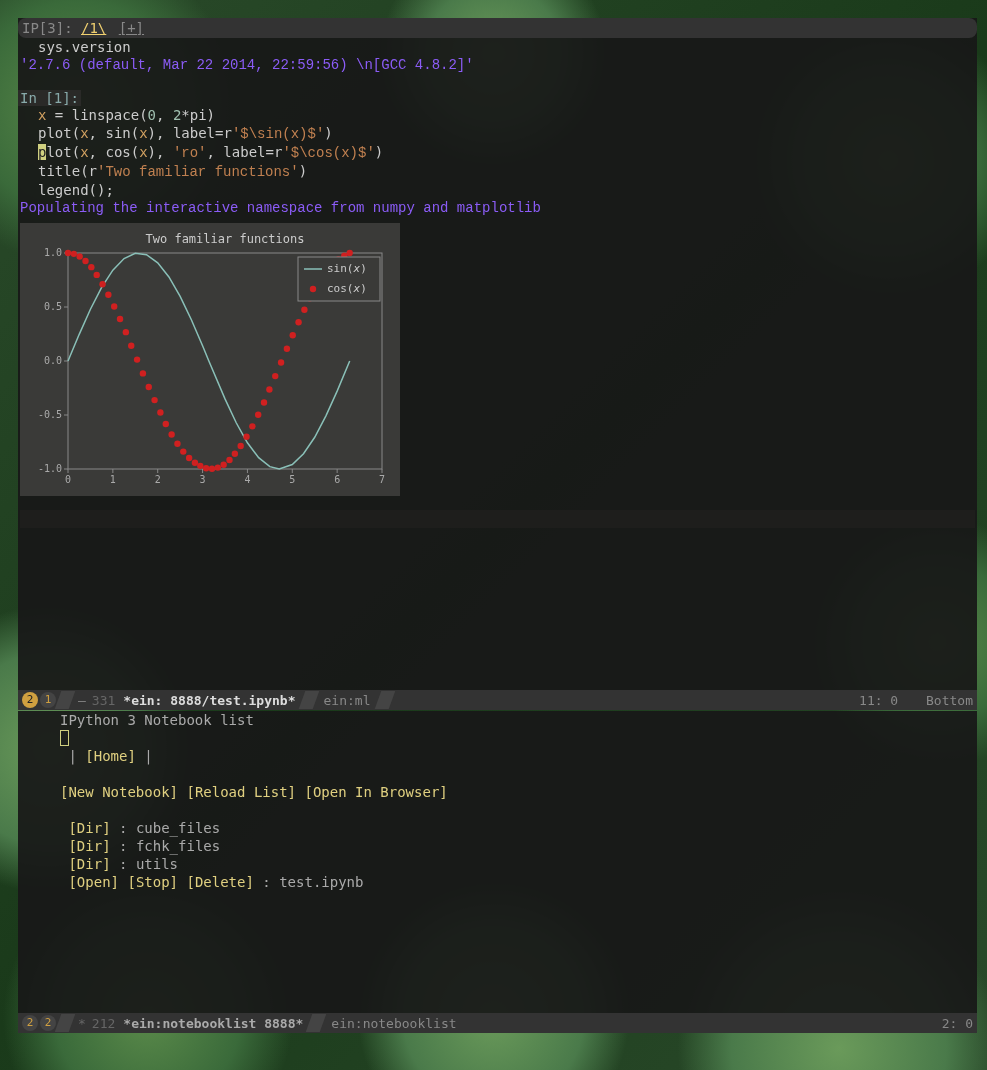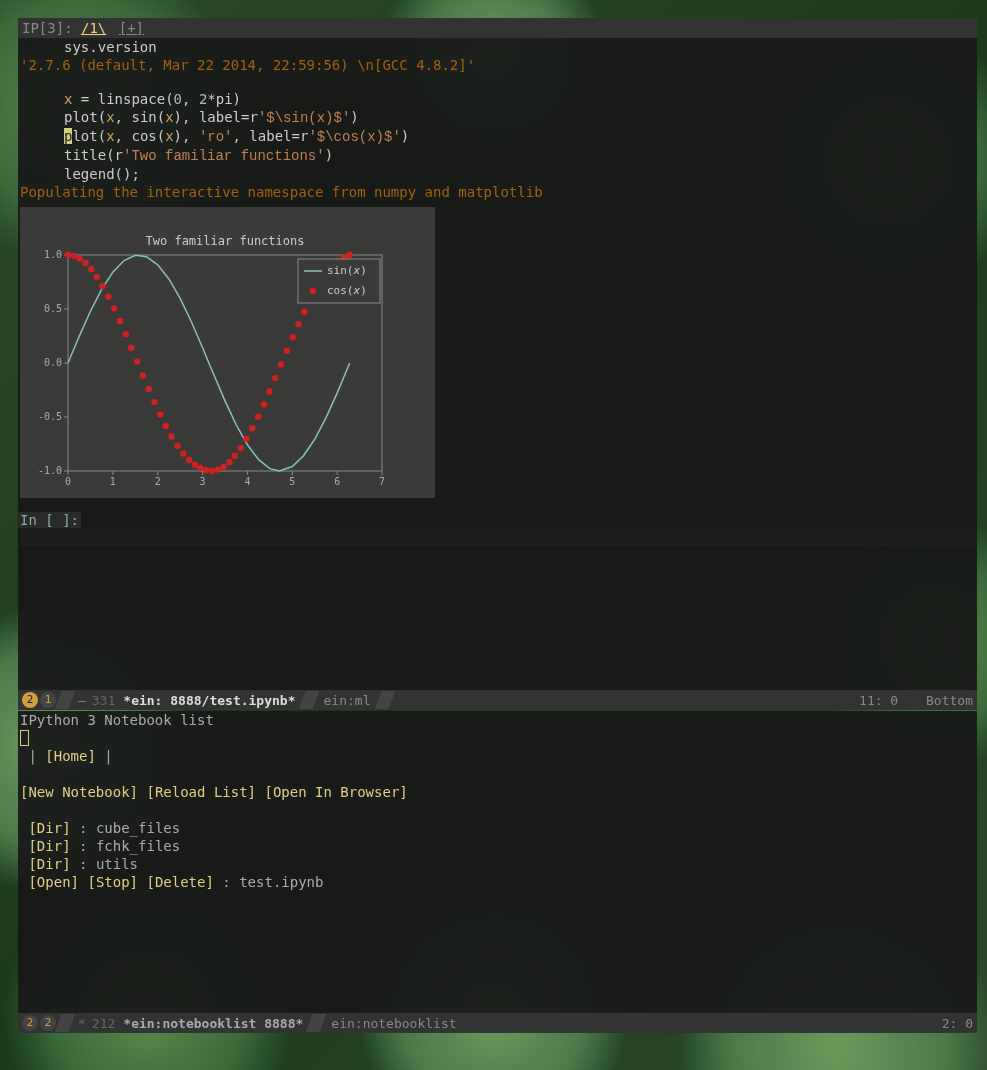--- a/index.html
+++ b/index.html
@@ -34,40 +34,41 @@
   background: rgba(24,24,24,0.93);
   color: #ccc;
 }
 .pane-top { top: 18px; height: 672px; }
 .pane-bottom { top: 711px; height: 302px; }
 .tabbar {
   background: #333;
   color: #888;
   padding: 2px 4px;
   font-size: 14px;
+  border-radius: 8px;
 }
 .tabbar .active-tab { color: #f0d070; text-decoration: underline; }
 .tabbar .plus { color: #888; text-decoration: underline; margin-left: 4px;}
 .cell-prompt {
   background: #2a2a28;
   color: #8aa;
   padding: 0 2px;
   display: inline-block;
 }
-.code-line { white-space: pre; line-height: 18px; padding: 0 2px; margin-left: 44px; }
-.output-text { color: #a16207; white-space: pre; line-height: 18px; padding: 0 2px;}
+.code-line { white-space: pre; line-height: 18px; padding: 0 20px; }
+.output-text { color: #8b5cf6; white-space: pre; line-height: 18px; padding: 0 2px; font-family: Liberation Mono, monospace;}
 .syntax-var { color: #d0a060; }
 .syntax-num { color: #a0c0b0; }
 .syntax-str { color: #c08050; font-family: Liberation Mono, monospace; }
 .cursor-block { background: #d0d080; color: #222; }
 .chart-container {
   background: #3a3a38;
   margin: 6px 2px;
-  width: 415px;
-  padding: 24px 8px 4px 8px;
+  width: 380px;
+  padding: 6px 8px 4px 8px;
 }
 .modeline {
   position: absolute;
   left: 18px;
   right: 10px;
   height: 20px;
   background: #333;
   color: #888;
   font-size: 13px;
   display: flex;
@@ -81,21 +82,21 @@
   display: inline-block; width: 16px; height: 16px; border-radius: 50%;
   text-align: center; line-height: 16px; font-size: 11px; margin-right: 2px;
 }
 .ml-badge.yellow { background: #d0a040; color: #222; }
 .ml-badge.dark { background: #444; color: #d0a040; }
 .ml-buffer { color: #ddd; font-weight: bold; }
 .ml-mode { color: #888; }
 .ml-right { margin-left: auto; color: #888; }
 .ml-dim { color: #666; }
 .nb-link { color: #e0d080; font-weight: normal; }
-.nb-line { white-space: pre; line-height: 18px; padding: 0 2px; color: #aaa; }
+.nb-line { white-space: pre; line-height: 18px; padding: 0 2px; color: #aaa; margin-left: 40px; }
 .cursor-yellow-box { display: inline-block; width: 9px; height: 16px; border: 1px solid #d0d080; vertical-align: text-bottom;}
 .skew {
   display: inline-block;
   background: #444;
   transform: skewX(-20deg);
   width: 14px; height: 18px;
   vertical-align: middle;
 }
 </style>
 </head>
@@ -107,20 +108,21 @@
   <div class="tabbar">
     <span>IP[3]:</span>
     <span class="active-tab">/1\</span>
     <span class="plus">[+]</span>
   </div>
 
   <div class="code-line">sys.version</div>
   <div class="output-text">'2.7.6 (default, Mar 22 2014, 22:59:56) \n[GCC 4.8.2]'</div>
   <div style="height:16px"></div>
 
+  <div><span class="cell-prompt">In [1]:</span></div>
   <div class="code-line"><span class="syntax-var">x</span><span> = linspace(</span><span class="syntax-num">0</span><span>, </span><span class="syntax-num">2</span><span>*pi)</span></div>
   <div class="code-line"><span>plot(</span><span class="syntax-var">x</span><span>, sin(</span><span class="syntax-var">x</span><span>), label=r</span><span class="syntax-str">'$\sin(x)$'</span><span>)</span></div>
   <div class="code-line"><span class="cursor-block">p</span><span>lot(</span><span class="syntax-var">x</span><span>, cos(</span><span class="syntax-var">x</span><span>), </span><span class="syntax-str">'ro'</span><span>, label=r</span><span class="syntax-str">'$\cos(x)$'</span><span>)</span></div>
   <div class="code-line"><span>title(r</span><span class="syntax-str">'Two familiar functions'</span><span>)</span></div>
   <div class="code-line">legend();</div>
   <div class="output-text">Populating the interactive namespace from numpy and matplotlib</div>
 
   <div class="chart-container">
     <svg id="chart-svg" width="364" height="260">
         <text x="197" y="14" fill="#ccc" font-size="12" text-anchor="middle">Two familiar functions</text>
@@ -204,21 +206,20 @@
         <circle cx="321.7028571428571" cy="24" r="3.2" fill="#d02020"></circle>
         <rect x="270" y="28" width="82" height="44" fill="#3a3a38" stroke="#888"></rect>
         <line x1="276" y1="40" x2="294" y2="40" stroke="#8ac0b8" stroke-width="1.5"></line>
         <text x="299" y="43" fill="#ccc" font-size="11">sin(<tspan font-style="italic">x</tspan>)</text>
         <circle cx="285" cy="60" r="3.2" fill="#d02020"></circle>
         <text x="299" y="63" fill="#ccc" font-size="11">cos(<tspan font-style="italic">x</tspan>)</text>
       </svg>
   </div>
 
   <div style="height:8px"></div>
-  <div><span class="cell-prompt">In [ ]:</span></div>
   <div style="height:18px;background:#1e1e1c;margin:0 2px"></div>
 </div>
 
 <div class="modeline modeline-top">
   <span class="ml-badge yellow">2</span>
   <span class="ml-badge dark">1</span>
   <span class="skew"></span>
   <span style="margin:0 6px">—</span>
   <span class="ml-dim">331</span>
   <span style="margin:0 4px"></span>

